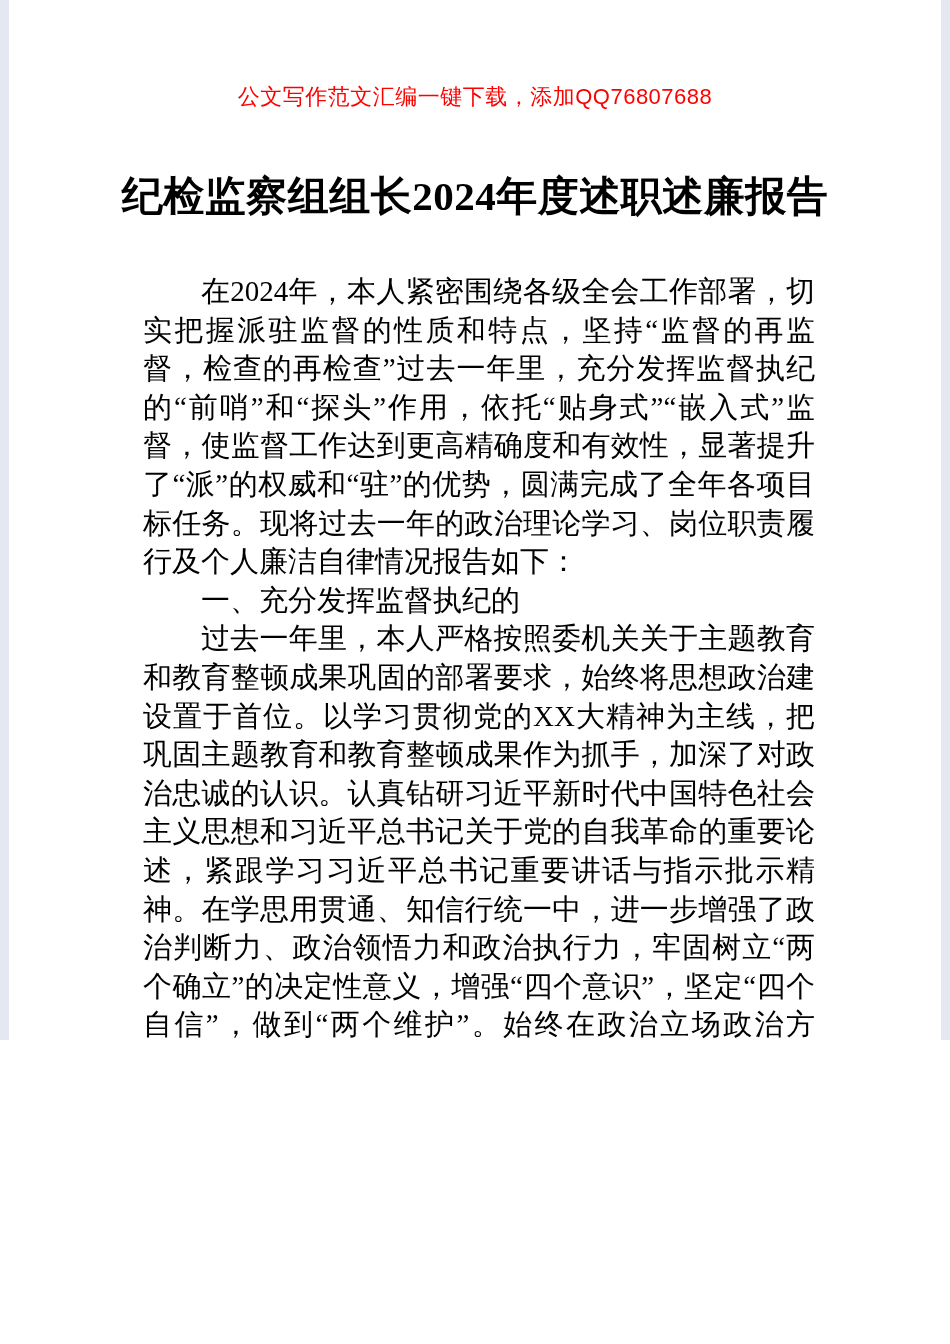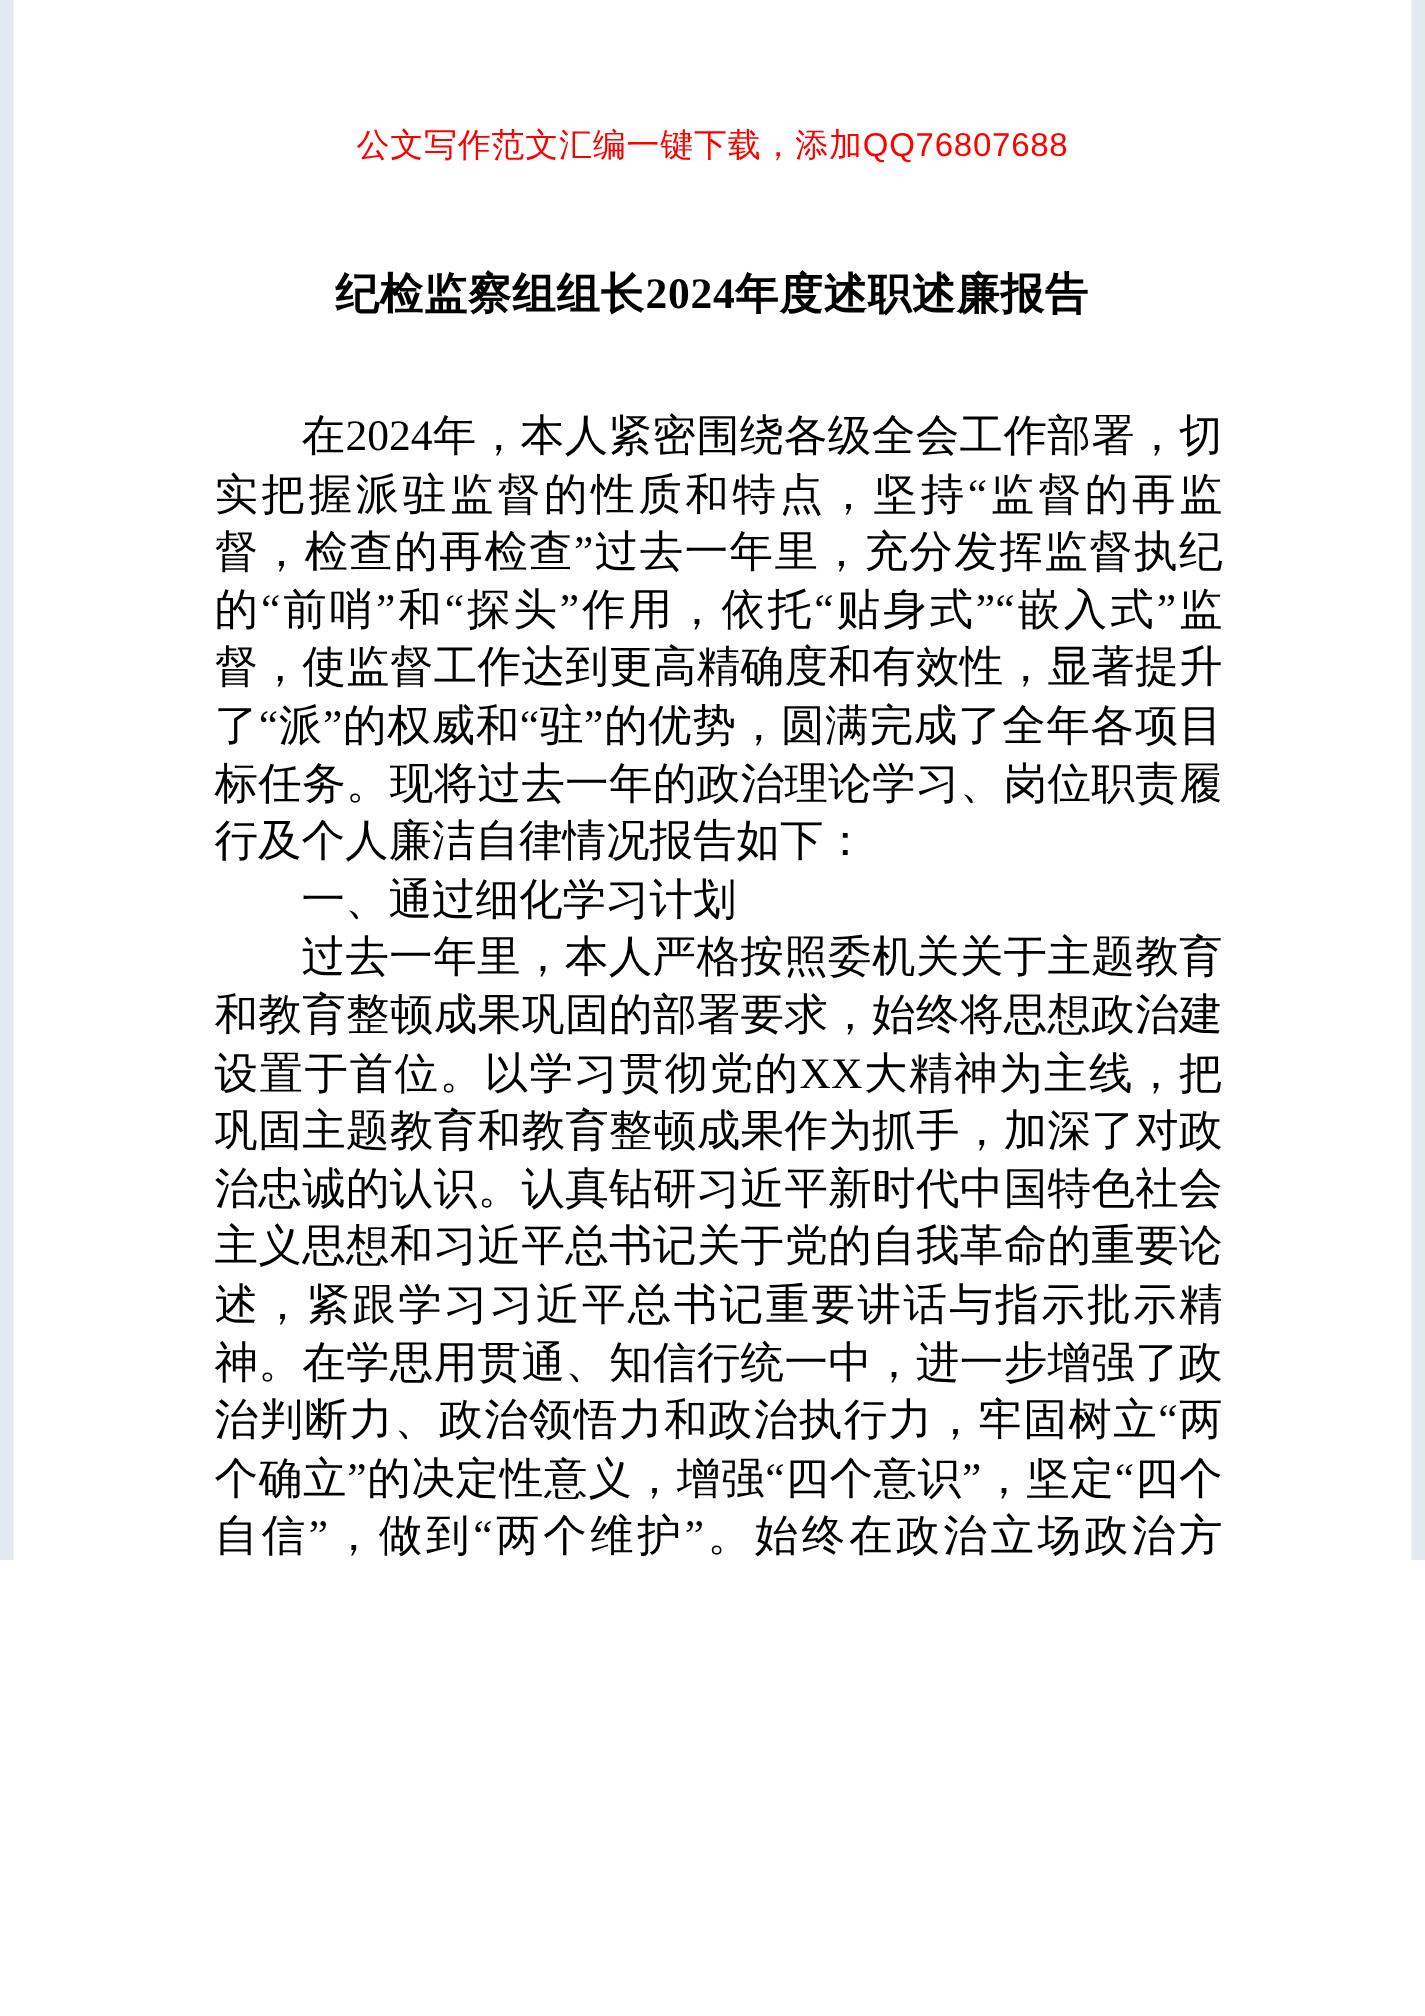--- a/index.html
+++ b/index.html
@@ -39,21 +39,21 @@
     letter-spacing: 0.5px;
   }
 
   .doc-title {
     position: absolute;
     top: 172px;
     left: 0;
     width: 100%;
     margin: 0;
     text-align: center;
-    font-size: 29px;
+    font-size: 41px;
     line-height: 48px;
     font-weight: bold;
     letter-spacing: 0.5px;
   }
 
   .content {
     position: absolute;
     top: 272px;
     left: 143px;
     width: 672px;
@@ -76,17 +76,17 @@
 
   <div class="edge-band left"></div>
   <div class="edge-band right"></div>
 
   <div class="promo">公文写作范文汇编一键下载，添加QQ76807688</div>
 
   <h1 class="doc-title">纪检监察组组长2024年度述职述廉报告</h1>
 
   <div class="content">
     <p>在2024年，本人紧密围绕各级全会工作部署，切实把握派驻监督的性质和特点，坚持“监督的再监督，检查的再检查”过去一年里，充分发挥监督执纪的“前哨”和“探头”作用，依托“贴身式”“嵌入式”监督，使监督工作达到更高精确度和有效性，显著提升了“派”的权威和“驻”的优势，圆满完成了全年各项目标任务。现将过去一年的政治理论学习、岗位职责履行及个人廉洁自律情况报告如下：</p>
-    <p>一、通过细化学习计划</p>
+    <p>一、充分发挥监督执纪的</p>
     <p>过去一年里，本人严格按照委机关关于主题教育和教育整顿成果巩固的部署要求，始终将思想政治建设置于首位。以学习贯彻党的XX大精神为主线，把巩固主题教育和教育整顿成果作为抓手，加深了对政治忠诚的认识。认真钻研习近平新时代中国特色社会主义思想和习近平总书记关于党的自我革命的重要论述，紧跟学习习近平总书记重要讲话与指示批示精神。在学思用贯通、知信行统一中，进一步增强了政治判断力、政治领悟力和政治执行力，牢固树立“两个确立”的决定性意义，增强“四个意识”，坚定“四个自信”，做到“两个维护”。始终在政治立场政治方向、政治原则和政治道路上同以习近平同志为核心的党中央保持高度一致。积极参加党纪学习教育，明确掌握“六项纪律”的核心要义，悉心领会《条例》的最新要求，将《条例》作为自我检视的衡量标尺。共查摆问题12条，制定整改措施15项，撰写党性分析报告5篇。重视政治理论与业务知识的结合学习，在积极参加全员集中学习个人自学、支部“三会一课”学习之外，带领全组干部严格执行每周例会学习制度。通过细化学习计划、明确学习</p>
   </div>
 
 </div>
 
 </body></html>

